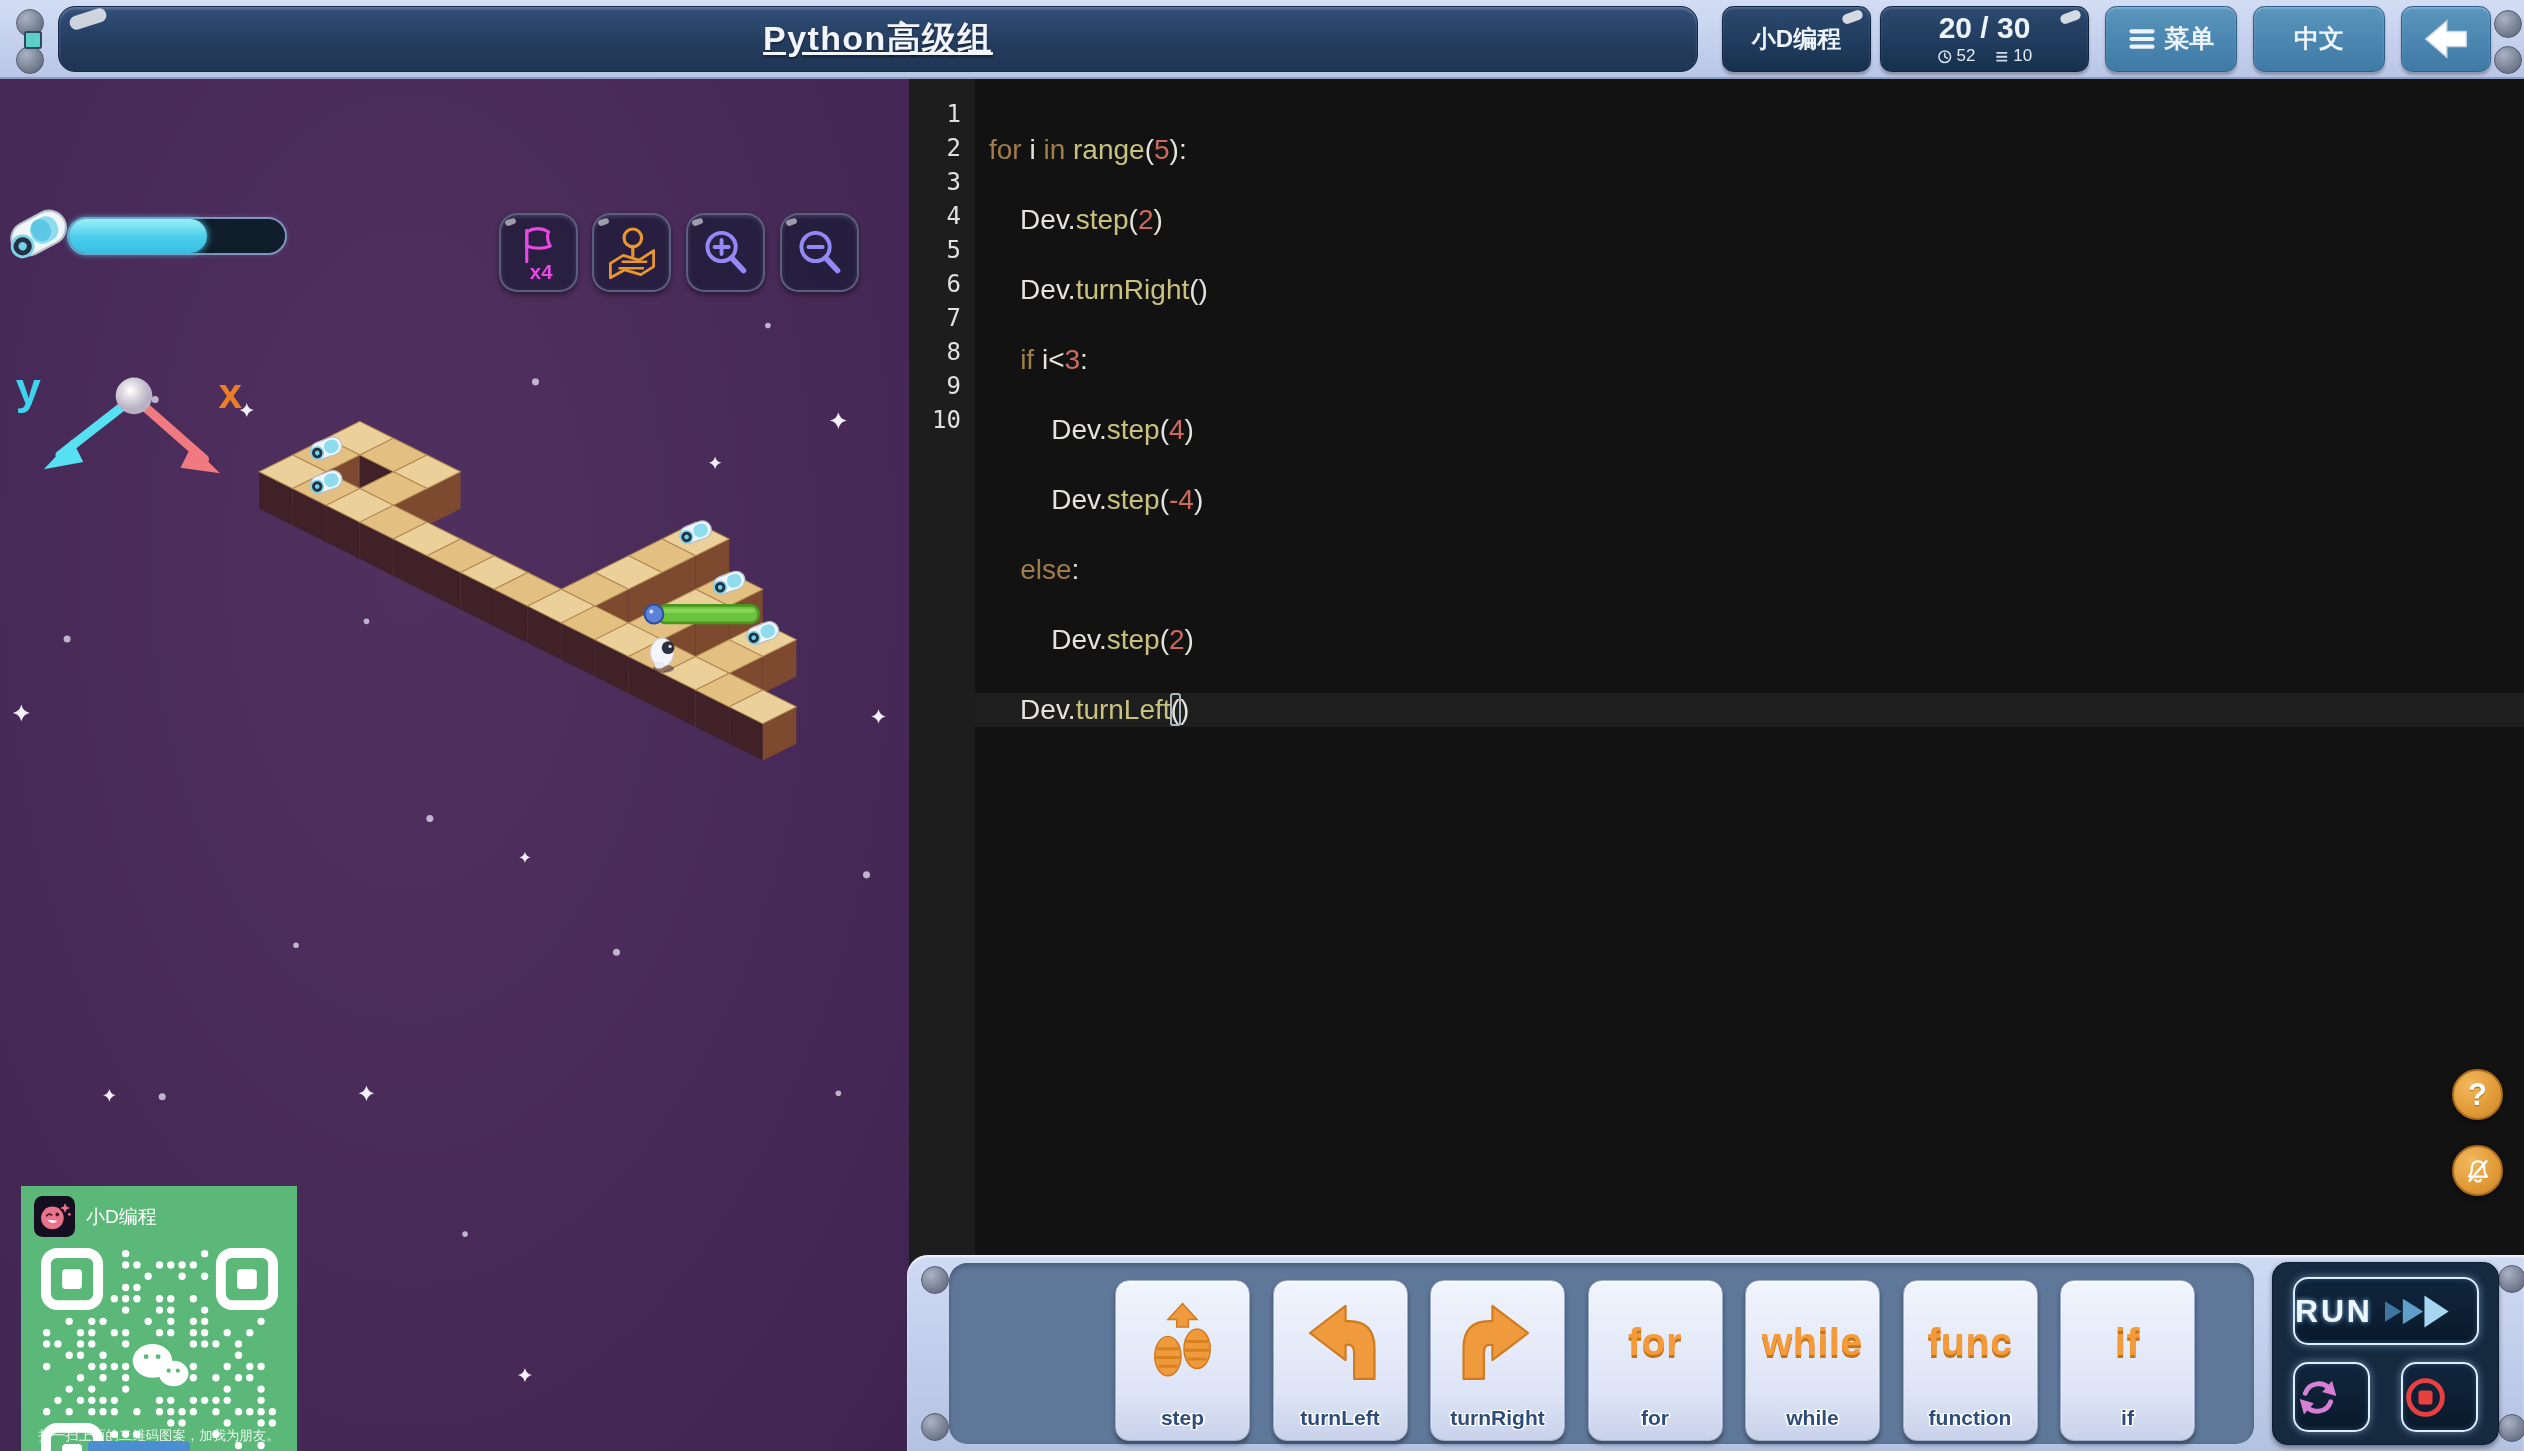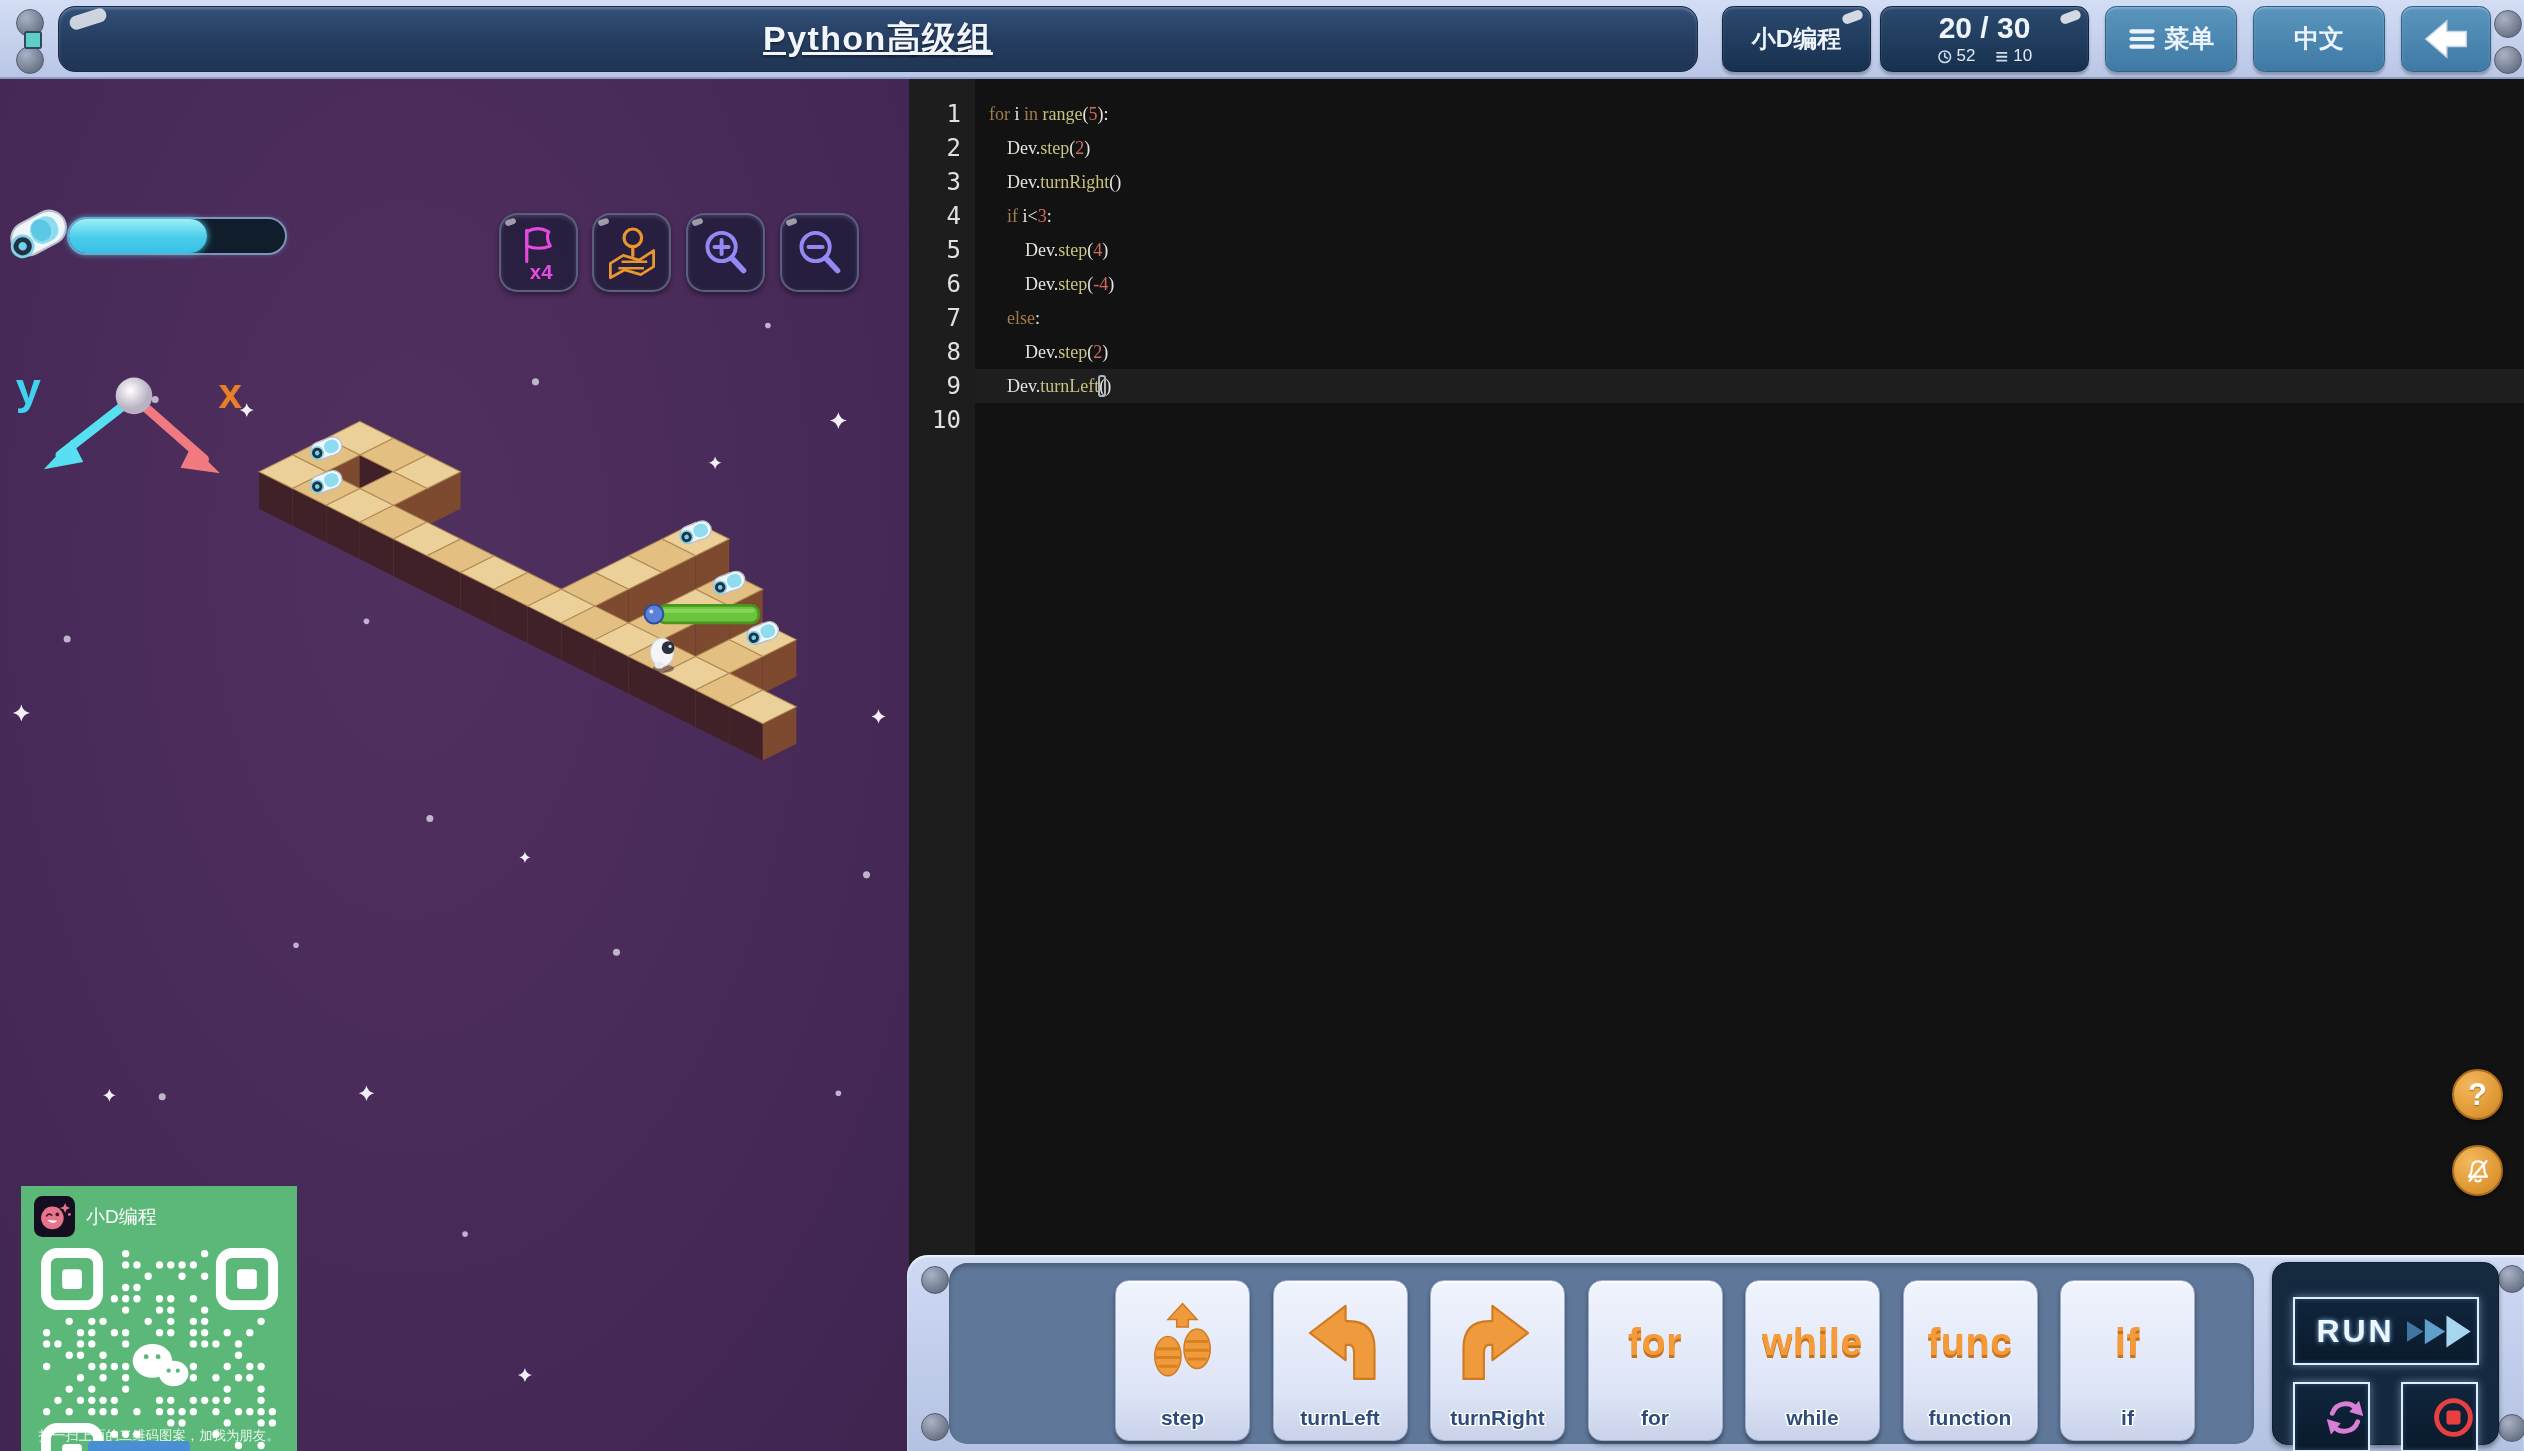--- a/index.html
+++ b/index.html
@@ -37,22 +37,22 @@
   #lang-btn { left:2253px; width:132px; font-size:25px;}
   #back-btn { left:2401px; width:90px;}
 
   
   #game-panel { position:absolute; left:0; top:79px; width:909px; height:1372px;
     background:radial-gradient(ellipse at 45% 35%, #50305f 0%, #482a58 55%, #3f2450 100%); overflow:hidden;}
   #editor { position:absolute; left:909px; top:79px; width:1616px; height:1372px; background:#121212; display:flex;}
   #gutter { width:66px; background:#1d1d1d; padding-top:18.3px; font-family:"DejaVu Sans Mono", monospace;
     font-size:24px; line-height:34px; color:#e0e0e0; text-align:right; padding-right:14px;}
   #code-wrap { flex:1; padding-top:18.3px;}
-  .cline { font-family:Liberation Serif, serif; font-size:18px; line-height:34px;
-    white-space:pre; padding-left:14px;}
+  .cline { font-family:Liberation Sans, sans-serif; font-size:28px; line-height:34px;
+    white-space:pre; padding-left:14px;margin-top:36px;}
   .cline.current { background:rgba(255,255,255,.05);}
   .tok-plain { color:#e6e3de;}
   .tok-kw { color:#a07d4a;}
   .tok-fn { color:#c9c27f;}
   .tok-num { color:#cb6a5e;}
   .tok-cursor { color:#e6e3de; outline:2.1px solid #aeb6be; outline-offset:-1.4px; border-radius:2.1px;}
 
   
   #hud-progress-track { position:absolute; left:67px; top:138px; width:220px; height:38px; border-radius:19px;
     background:#101d2b; border:2.1px solid #7d93b8; box-shadow:0 0 5.6px rgba(120,150,200,.35);}
@@ -107,22 +107,22 @@
     font-size:21px; font-weight:800; color:#2e4d7c;
     text-shadow:-1.4px -1.4px 0 #fff, 1.4px -1.4px 0 #fff, -1.4px 1.4px 0 #fff, 1.4px 1.4px 0 #fff,
                  0 -1.4px 0 #fff, 0 1.4px 0 #fff, -1.4px 0 0 #fff, 1.4px 0 0 #fff;}
   #tray-arrow { position:absolute; left:1335px; top:76px; width:0; height:0;
     border-top:20px solid transparent; border-bottom:20px solid transparent;
     border-left:24px solid #cfe0f5; filter:drop-shadow(0 1.4px 1.4px rgba(0,0,0,.3)); cursor:pointer;}
 
   #run-panel { position:absolute; left:1365px; top:7px; width:227px; height:183px; background:#15293f;
     border-radius:15.5px; border:1.4px solid #0d1c2e; box-shadow:0 2.8px 5.6px rgba(0,0,0,.4);}
   .glow-btn { position:absolute; background:linear-gradient(180deg,#10253c,#0a1a2c);
-    border:2.1px solid #dfeeff; border-radius:0; box-shadow:0 0 8.5px rgba(160,200,240,.55), inset 0 0 5.6px rgba(90,140,190,.4);
-    cursor:pointer; display:flex; align-items:center; justify-content:flex-end;margin-top:20px;}
+    border:2.1px solid #dfeeff; border-radius:15px; box-shadow:0 0 8.5px rgba(160,200,240,.55), inset 0 0 5.6px rgba(90,140,190,.4);
+    cursor:pointer; display:flex; align-items:center; justify-content:flex-start;}
   #run-btn { left:20px; top:14px; width:186px; height:68px; gap:12.7px;}
   #run-label { color:#eef6ff; font-size:32px; font-weight:bold; letter-spacing:2.8px; text-shadow:0 0 5.6px #7fb8e8;}
   #reset-btn { left:20px; top:99px; width:77px; height:70px;}
   #stop-btn { left:128px; top:99px; width:77px; height:70px;}
 </style>
 </head>
 <body>
 
 <div id="topbar">
   <div class="screw" style="left:15.5px; top:8.5px;"></div>

